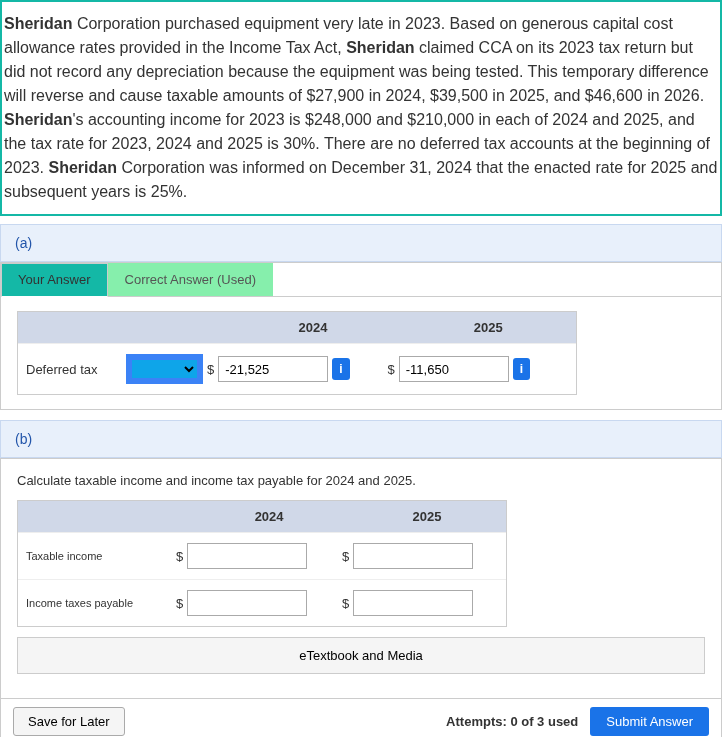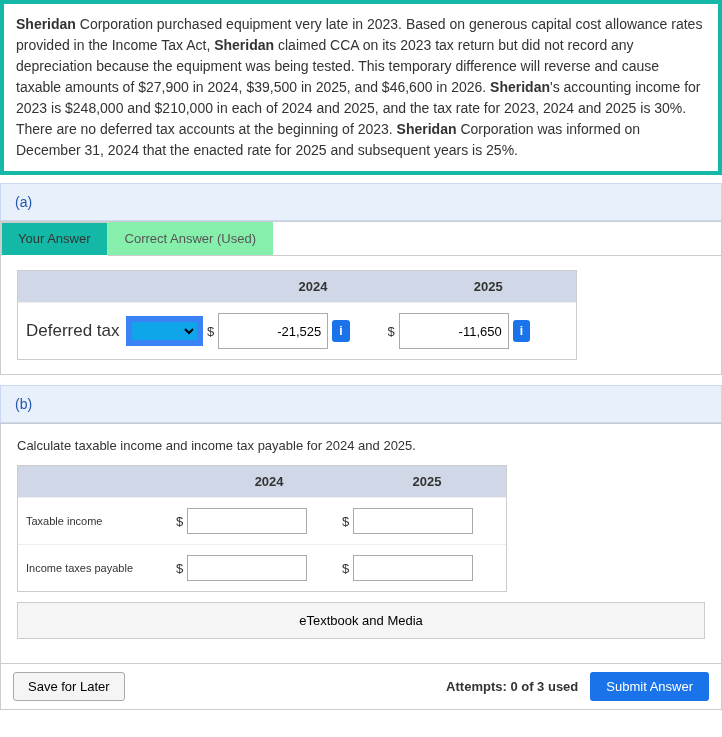--- a/index.html
+++ b/index.html
@@ -1,22 +1,22 @@
 <!DOCTYPE html>
 <html><head>
   <meta charset="utf-8">
   <style>
     * { box-sizing: border-box; margin: 0; padding: 0; }
     body { font-family: Arial, sans-serif; font-size: 13px; background: #fff; color: #333; width: 722px; }
 
     .problem-text {
-      padding: 10px 12px;
-      border: 4px solid #14b8a6;
+      padding: 10px 2px;
+      border: 2px solid #14b8a6;
       line-height: 1.5;
-      font-size: 14px;
+      font-size: 16px;
     }
 
     .section-label {
       background: #e8f0fb;
       color: #2255aa;
       padding: 10px 14px;
       font-size: 14px;
       margin-top: 8px;
       border: 1px solid #c8d8f0;
     }
@@ -84,21 +84,21 @@
 
     .data-table .data-row {
       display: flex;
       align-items: center;
       padding: 10px 8px;
       border-top: 1px solid #eee;
     }
 
     .row-label {
       flex: 0 0 100px;
-      font-size: 17px;
+      font-size: 13px;
     }
 
     .cell-group {
       flex: 1;
       display: flex;
       align-items: center;
       justify-content: center;
       gap: 4px;
     }
 
@@ -111,22 +111,22 @@
       padding: 9px 4px;
       border: 6px solid #3b82f6;
       background: #0ea5e9;
       height: 26px;
     }
 
     input.num-input {
       border: 1px solid #aaa;
       padding: 3px 6px;
       font-size: 13px;
-      text-align: right;
-      height: 36px;
+      text-align: left;
+      height: 26px;
       width: 110px;
     }
 
     .info-btn {
       background: #1a73e8;
       color: #fff;
       border: none;
       border-radius: 3px;
       padding: 2px 7px;
       font-size: 12px;

